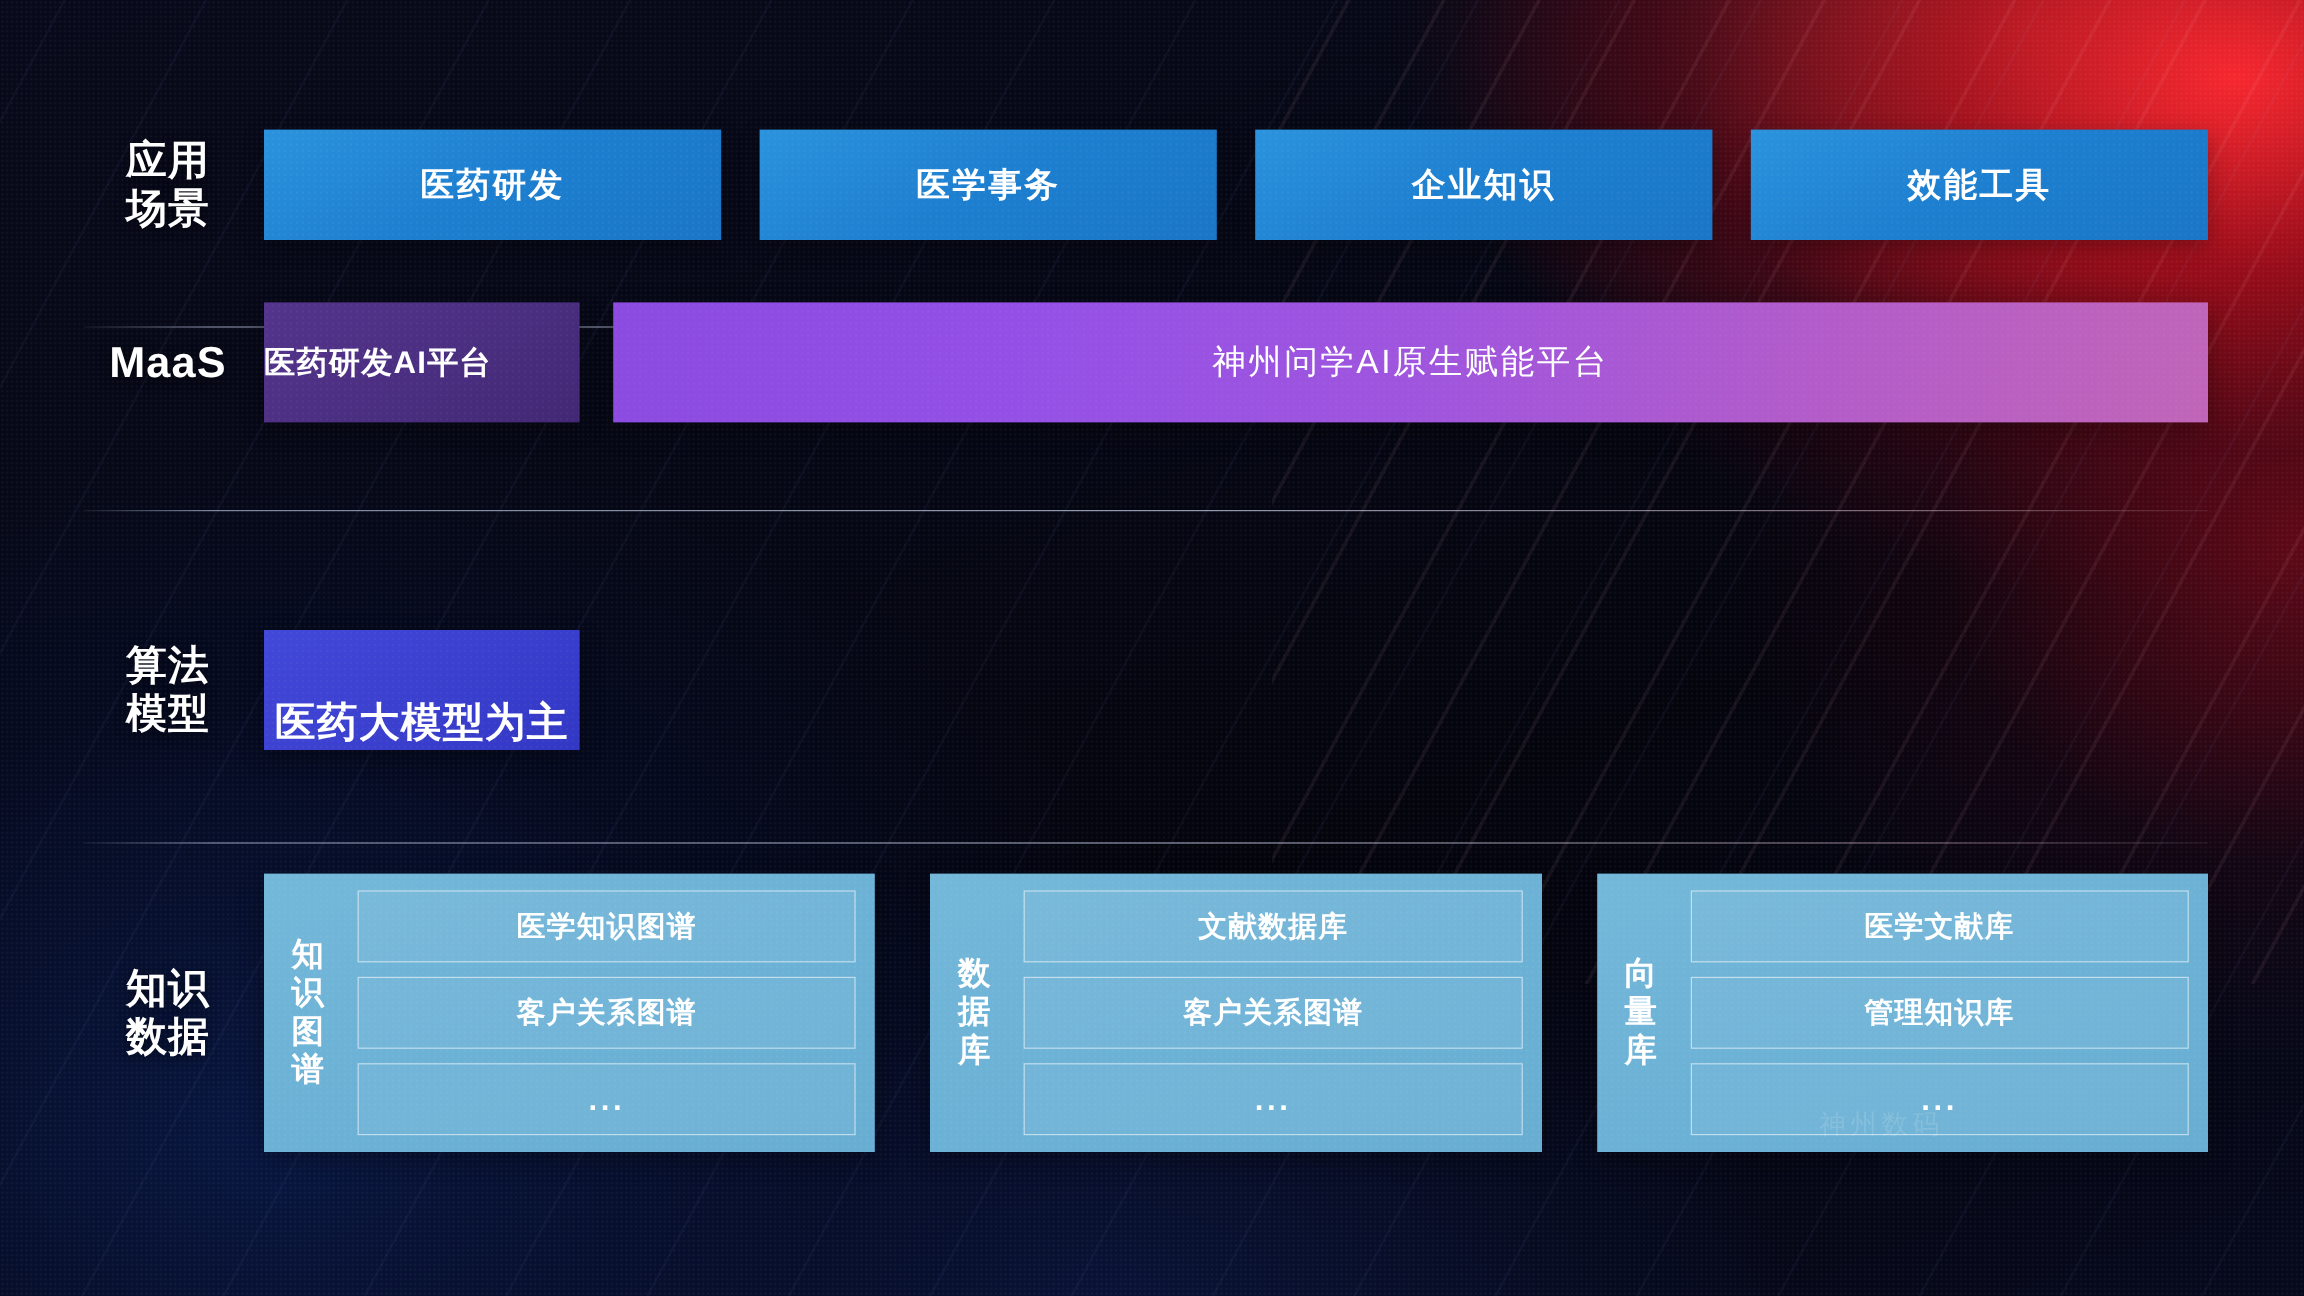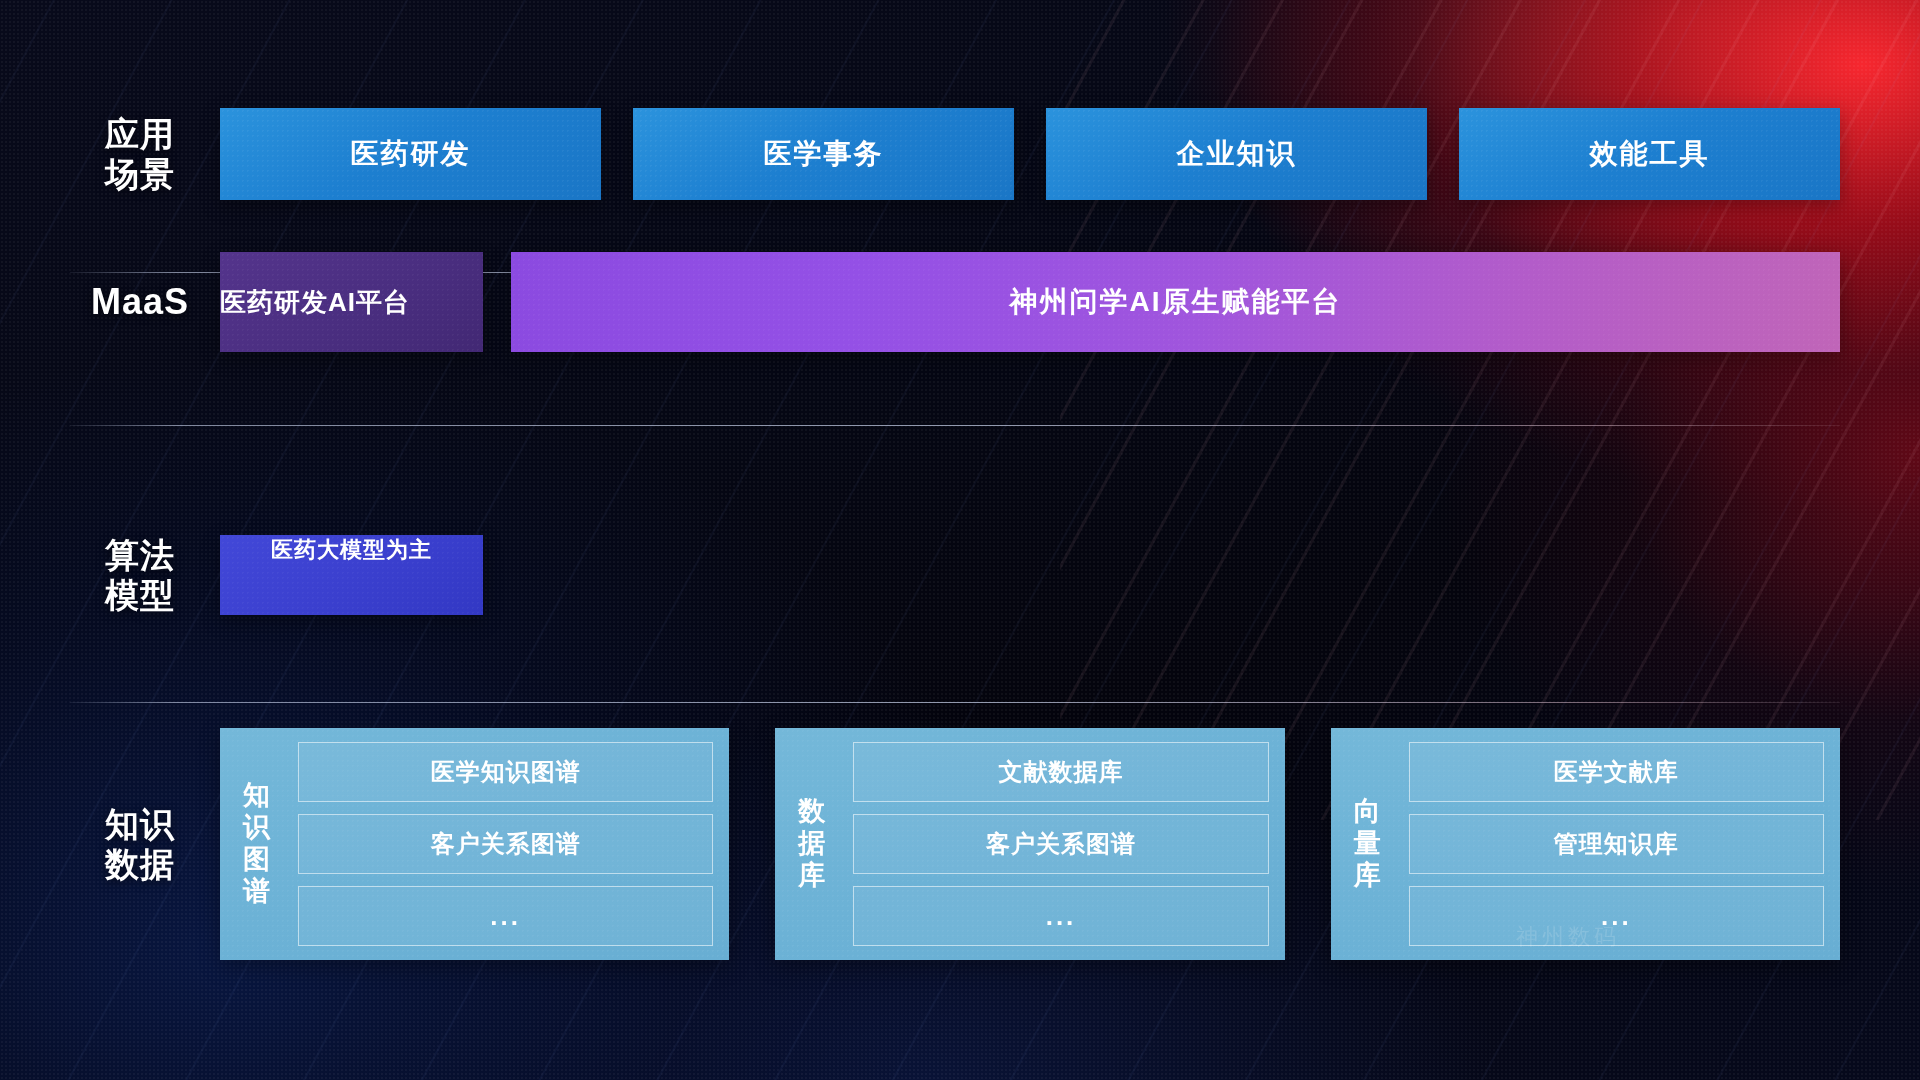--- a/index.html
+++ b/index.html
@@ -121,40 +121,40 @@
     background: linear-gradient(145deg, #54348c 0%, #4a2e80 55%, #422874 100%);
     color: #ffffff; font-size: 26px; font-weight: bold; letter-spacing: 1px;
     box-shadow: 0 6px 18px rgba(0,0,0,.32);
     position: relative; overflow: hidden;
   }
   .maas-right {
     flex: 1;
     height: 100px;
     display: flex; align-items: center; justify-content: center;
     background: linear-gradient(100deg, #8b4ae0 0%, #9450e6 26%, #a055dd 52%, #b35cc9 76%, #c065b8 100%);
-    color: #ffffff; font-size: 28px; font-weight: bold; letter-spacing: 2px;
+    color: #ffffff; font-size: 28px; font-weight: normal; letter-spacing: 2px;
     box-shadow: 0 6px 20px rgba(0,0,0,.32);
     position: relative; overflow: hidden;
   }
   .maas-left::after, .maas-right::after {
     content: ""; position: absolute; inset: 0;
     background-image: radial-gradient(rgba(255,255,255,0.08) 1px, transparent 1px);
     background-size: 5px 5px; opacity: .5; pointer-events: none;
   }
 
   
   #layer-algo { top: 464px; height: 222px; }
   #layer-algo .row-label { font-size: 34px; }
   #layer-algo .row-body { flex-direction: column; gap: 22px; }
   .algo-line { display: flex; gap: 28px; }
   .algo-left {
-    flex: 0 0 263px; height: 80px;
-    display: flex; align-items: flex-start; justify-content: center;
+    flex: 0 0 263px; height: 100px;
+    display: flex; align-items: flex-end; justify-content: center;
     background: linear-gradient(145deg, #4248d8 0%, #3b40cf 50%, #3238c4 100%);
-    color: #ffffff; font-size: 22px; font-weight: bold; letter-spacing: 1px;
+    color: #ffffff; font-size: 34px; font-weight: bold; letter-spacing: 1px;
     box-shadow: 0 6px 18px rgba(0,0,0,.30);
     position: relative; overflow: hidden;
   }
   .algo-right {
     flex: 1; height: 100px;
     display: flex; align-items: center; justify-content: center;
     background: linear-gradient(105deg, #3f45d6 0%, #3a40d0 40%, #4147d4 70%, #4a4fd2 100%);
     color: #ffffff; font-size: 27px; font-weight: bold; letter-spacing: 1px;
     box-shadow: 0 6px 18px rgba(0,0,0,.30);
     position: relative; overflow: hidden;

